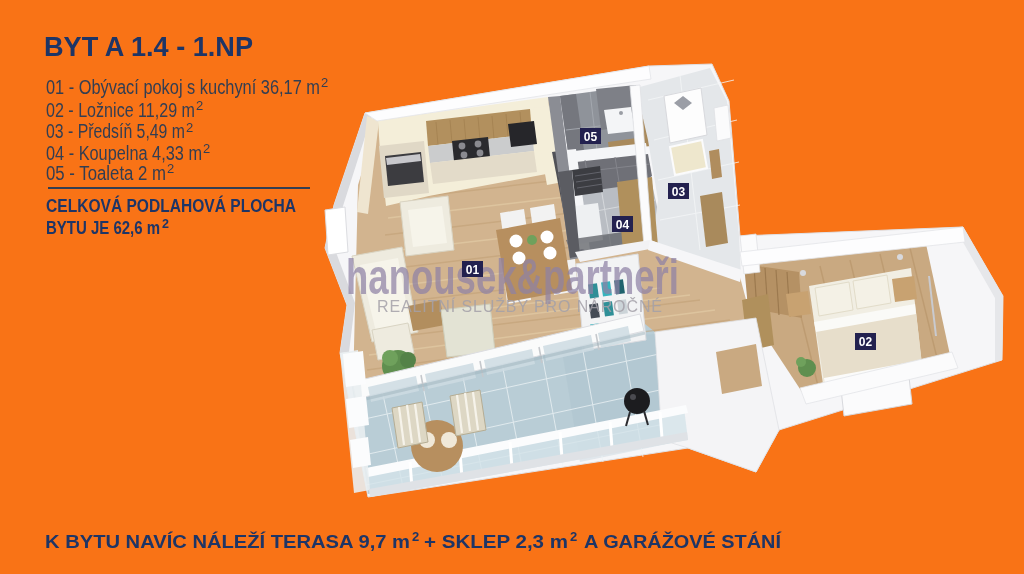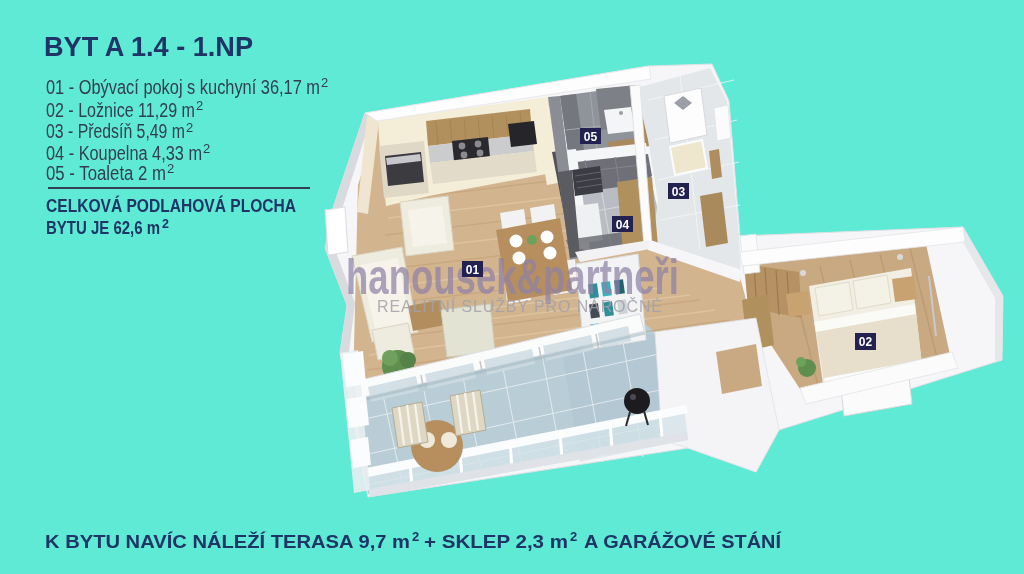--- a/index.html
+++ b/index.html
@@ -1,16 +1,16 @@
 <!DOCTYPE html>
 <html><head>
 <meta charset="utf-8">
 <style>
 html,body{margin:0;padding:0;background:#ffffff;}
-#canvas{position:relative;width:1024px;height:574px;background:#5eead4;overflow:hidden;
+#canvas{position:relative;width:1024px;height:574px;background:#f97316;overflow:hidden;
   font-family:"Liberation Sans", sans-serif;}
 </style>
 </head>
 <body>
 <div id="canvas">
 <svg width="1024" height="574" viewBox="0 0 1024 574">
 
 <text x="44" y="56" font-size="28" font-weight="bold" fill="#1e3566" textLength="209" lengthAdjust="spacingAndGlyphs">BYT A 1.4 - 1.NP</text>
 
 <text x="46" y="93.5" font-size="20" fill="#333e52" textLength="274" lengthAdjust="spacingAndGlyphs">01 - Obývací pokoj s kuchyní 36,17 m</text>

